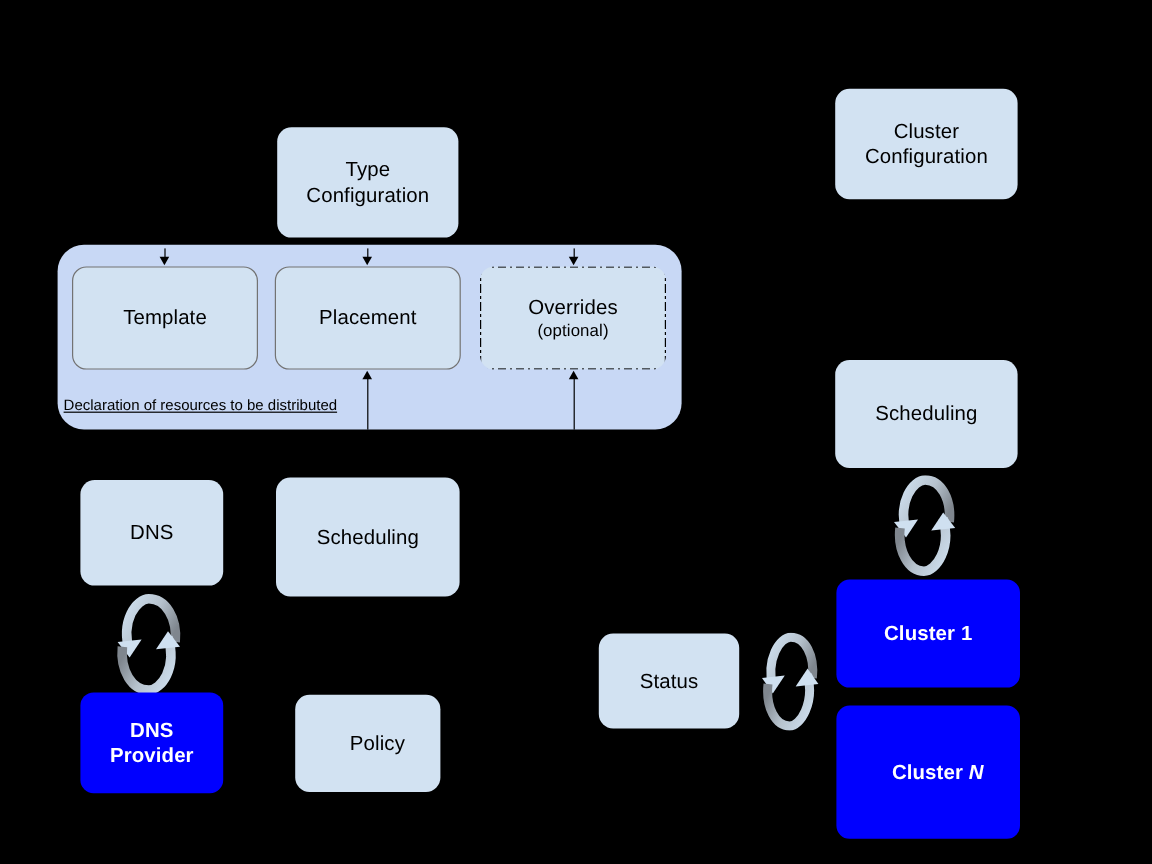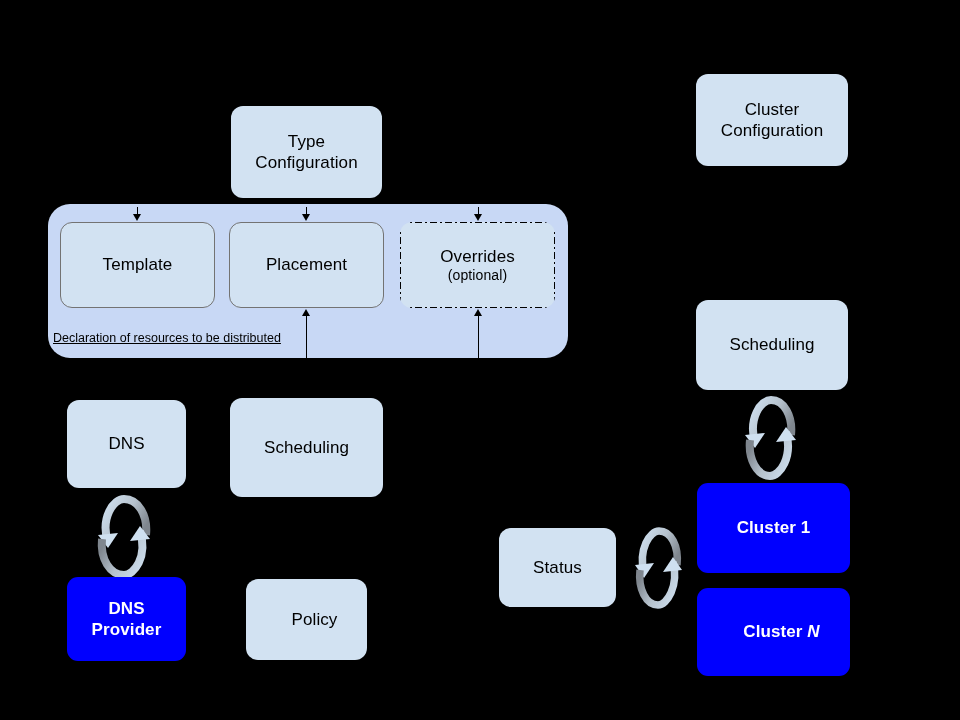--- a/index.html
+++ b/index.html
@@ -232,21 +232,21 @@
       <polygon points="48,31 58,44 38,46" fill="#cfe0f0"></polygon>
     </svg>
   </div>
 
   <div class="node cluster" style="left:697px; top:483px; width:153px; height:90px;">
     <span class="label">
       <span>Cluster </span><span>1</span>
     </span>
   </div>
 
-  <div class="node cluster" style="left:697px; top:588px; width:153px; height:88px;padding-left:16px;">
+  <div class="node cluster" style="left:697px; top:588px; width:153px; height:111px;padding-left:16px;">
     <span class="label">
       <span>Cluster </span><em>N</em>
     </span>
   </div>
 
   <div class="node" style="left:499px; top:528px; width:117px; height:79px;justify-content:center;">
     <span class="label">Status</span>
   </div>
 
   <div class="sync-icon" style="left:629px; top:527px; width:60px; height:82px;">

